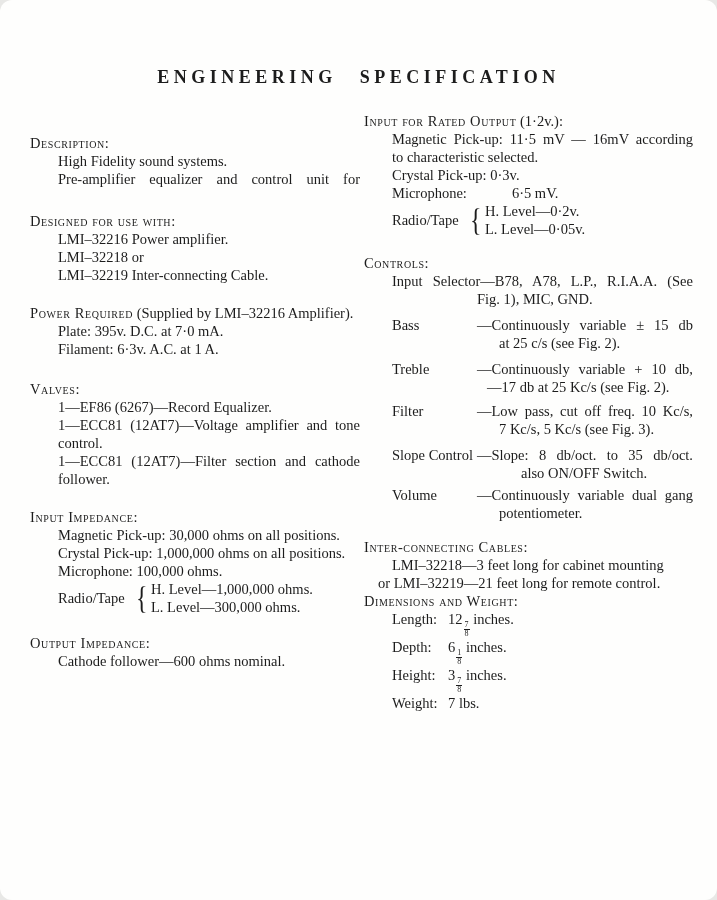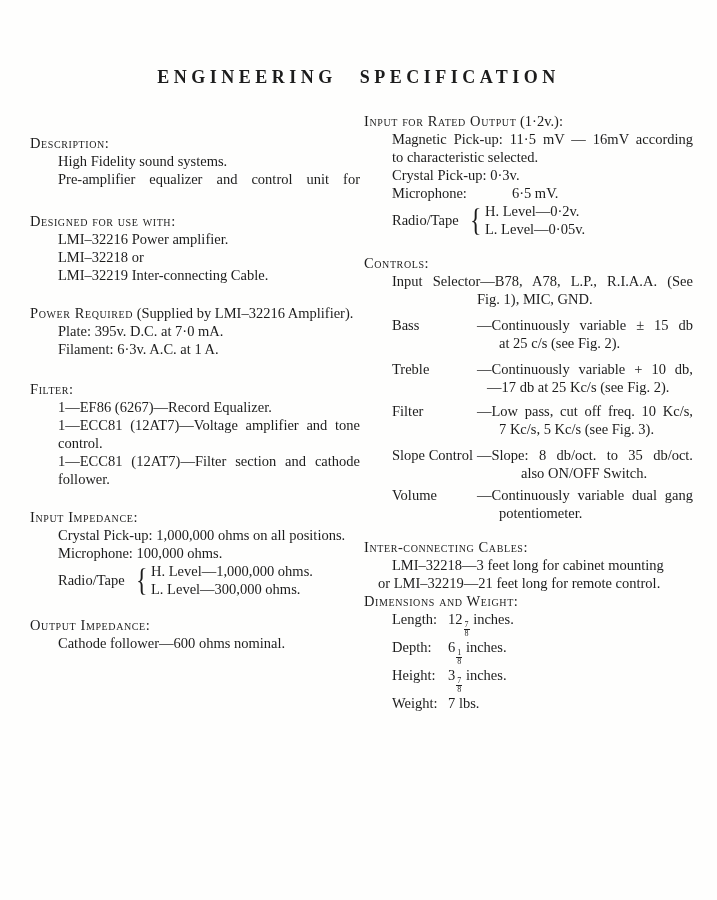--- a/index.html
+++ b/index.html
@@ -6,20 +6,21 @@
   .page {
     position:relative;
     width:717px; height:900px;
     margin:0 auto;
     background:#fefefd;
     color:#1c1c1c;
     font-family:"Liberation Serif", serif;
     font-size:14.5px;
     line-height:18px;
     overflow:hidden;
+    border-radius:12px;
   }
   .title {
     position:absolute; top:66px; left:0; right:0;
     text-align:center;
     font-size:18px; font-weight:bold;
     letter-spacing:4.5px; word-spacing:14px;
     line-height:22px;
   }
   .col { position:absolute; }
   .col-left  { left:30px;  top:110px; width:330px; }
@@ -92,30 +93,31 @@
       <div class="ind">LMI–32219 Inter-connecting Cable.</div>
     </div>
 
     <div class="sec-power">
       <div><span class="sc">Power Required</span><span> (Supplied by LMI–32216 Amplifier).</span></div>
       <div class="ind">Plate: 395v. D.C. at 7·0 mA.</div>
       <div class="ind">Filament: 6·3v. A.C. at 1 A.</div>
     </div>
 
     <div class="sec-valves">
-      <div class="sc">Filter:</div>
+      <div class="sc">Valves:</div>
       <div class="ind">1—EF86 (6267)—Record Equalizer.</div>
       <div class="ind j">1—ECC81 (12AT7)—Voltage amplifier and tone</div>
       <div class="ind">control.</div>
       <div class="ind j">1—ECC81 (12AT7)—Filter section and cathode</div>
       <div class="ind">follower.</div>
     </div>
 
     <div class="sec-inimp">
       <div class="sc">Input Impedance:</div>
+      <div class="ind">Magnetic Pick-up: 30,000 ohms on all positions.</div>
       <div class="ind">Crystal Pick-up: 1,000,000 ohms on all positions.</div>
       <div class="ind">Microphone: 100,000 ohms.</div>
       <div class="brace-row">
         <span class="brace-label">Radio/Tape</span>
         <span class="brace-char">{</span>
         <span class="brace-lines">
           <div>H. Level—1,000,000 ohms.</div>
           <div>L. Level—300,000 ohms.</div>
         </span>
       </div>

